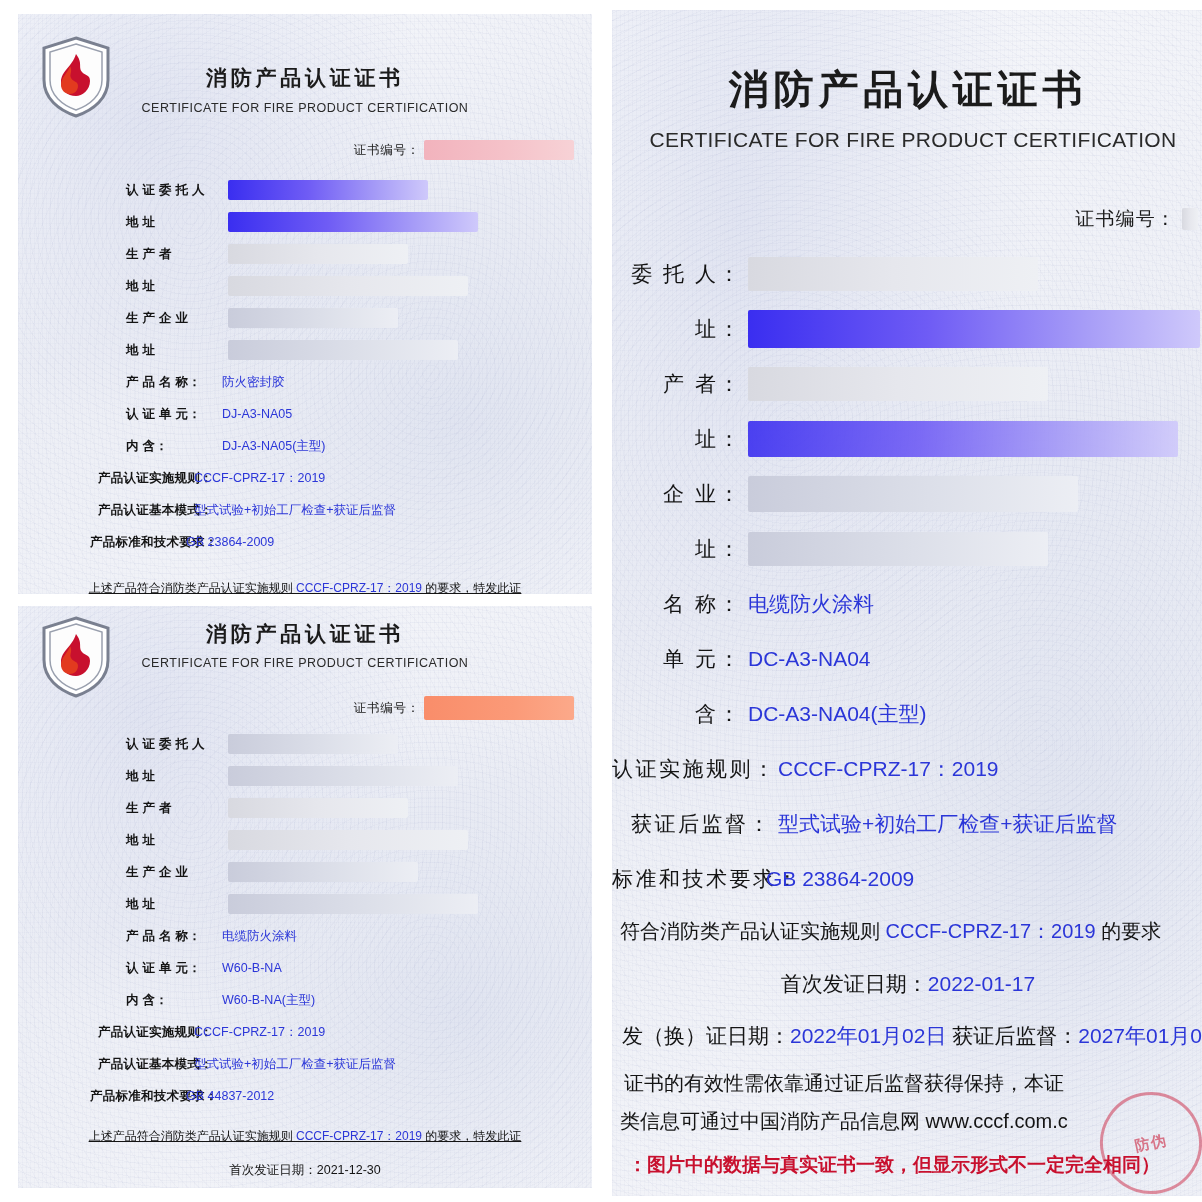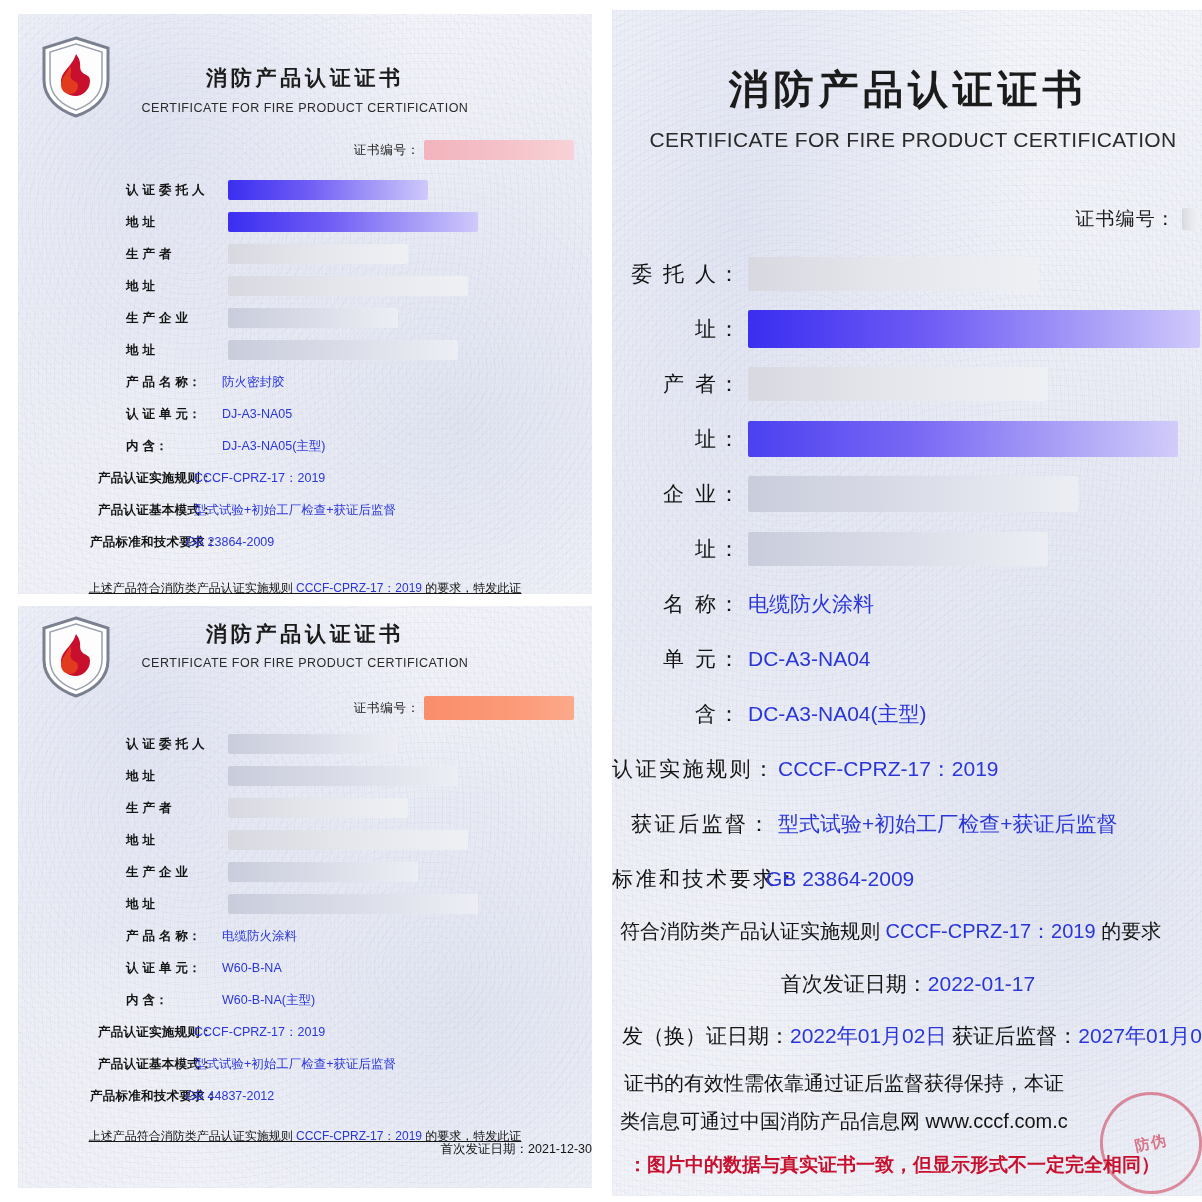--- a/index.html
+++ b/index.html
@@ -66,21 +66,21 @@
   
   #certB{left:18px;top:606px;width:574px;height:582px;}
   #certB .cn-title{font-size:21px;left:0;right:0;top:14px;position:absolute;}
   #certB .en-title{font-size:12.5px;position:absolute;left:0;right:0;top:50px;letter-spacing:.04em;}
   #certB .certno-row{position:absolute;right:18px;top:90px;font-size:12.5px;}
   #certB .certno-row .mask{width:150px;height:24px;margin-left:4px;}
   #certB .rows{position:absolute;left:0;right:0;top:122px;}
   #certB .row{height:32px;font-size:12.5px;padding-left:108px;}
   #certB .lbl{width:96px;display:inline-block;}
   #certB .foot{position:absolute;left:0;right:0;top:522px;text-align:center;font-size:12px;}
-  #certB .issue{position:absolute;left:0;right:0;top:535px;text-align:right;font-size:12.5px;color:#141414;}
+  #certB .issue{position:absolute;left:0;right:0;top:556px;text-align:center;font-size:12.5px;color:#141414;}
 
   
   #certBig{left:612px;top:10px;width:592px;height:1186px;}
   #certBig .cn-title{position:absolute;left:0;right:0;top:52px;font-size:40px;letter-spacing:.12em;}
   #certBig .en-title{position:absolute;left:10px;right:0;top:118px;font-size:21px;letter-spacing:.015em;}
   #certBig .certno-row{position:absolute;right:6px;top:196px;font-size:19px;}
   #certBig .certno-row .mask{width:16px;height:22px;margin-left:6px;}
   #certBig .rows{position:absolute;left:0;right:0;top:236px;}
   #certBig .brow{display:flex;align-items:center;height:55px;font-size:21px;white-space:nowrap;}
   #certBig .blbl{width:130px;text-align:right;padding-right:6px;color:#141414;letter-spacing:.12em;}

